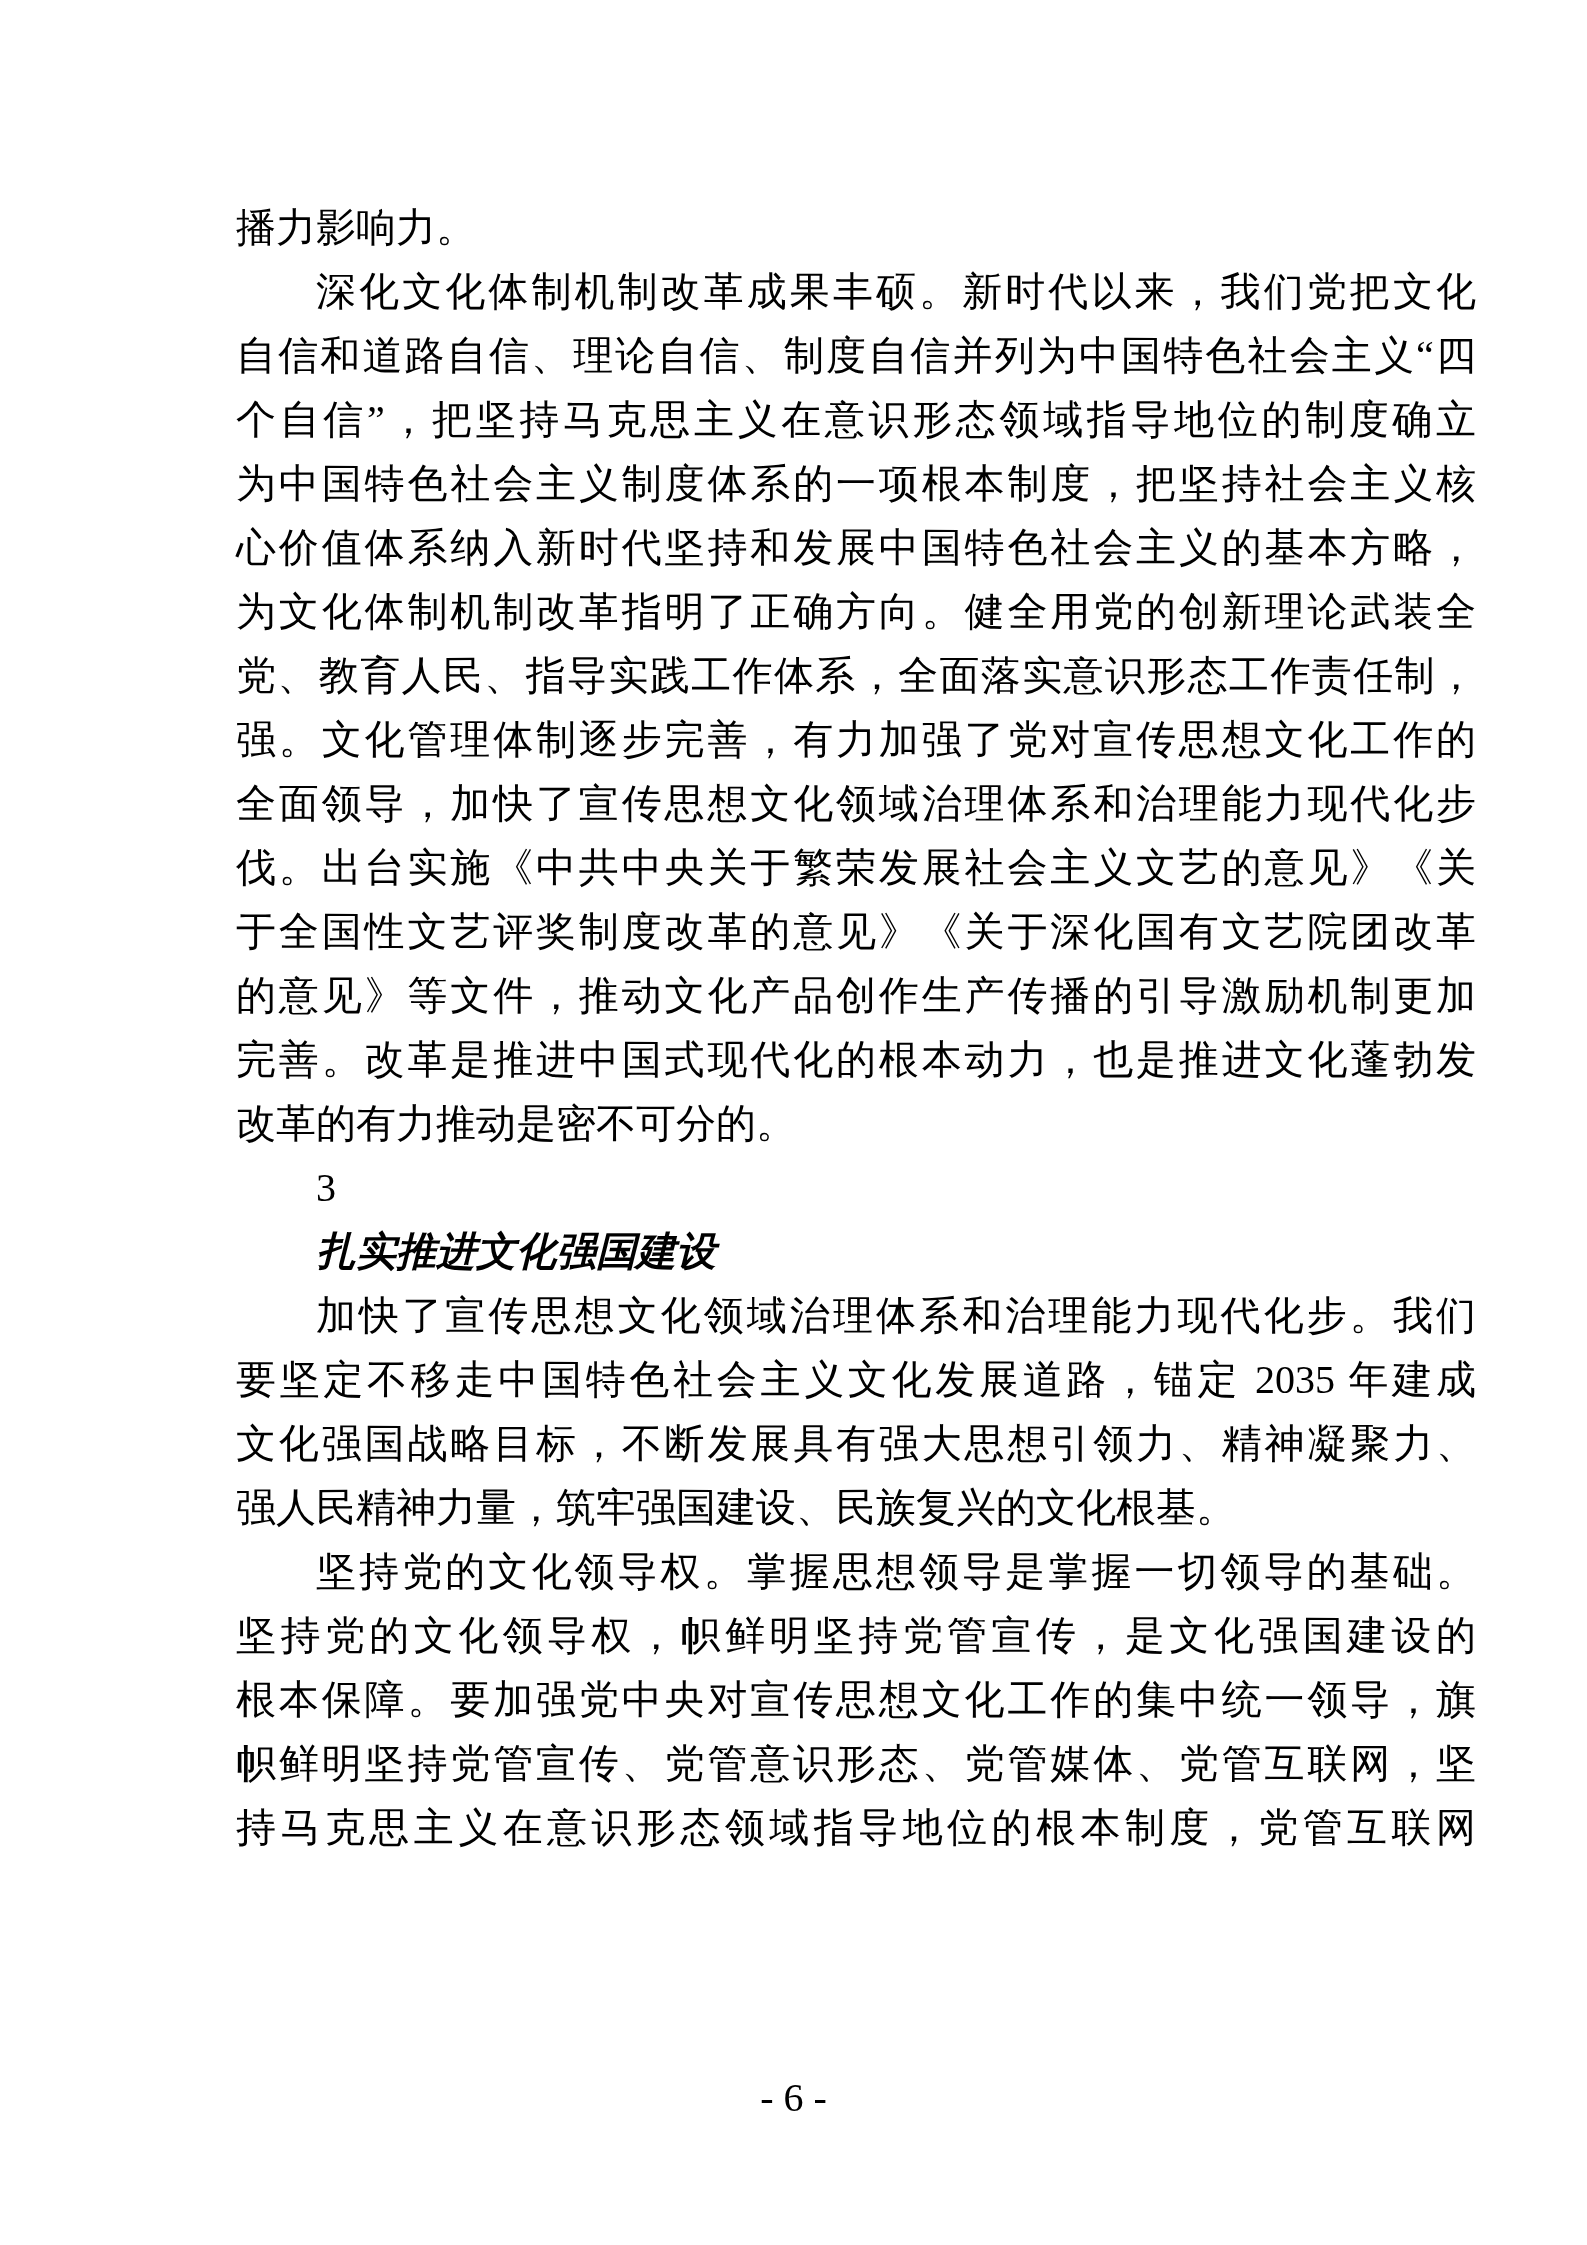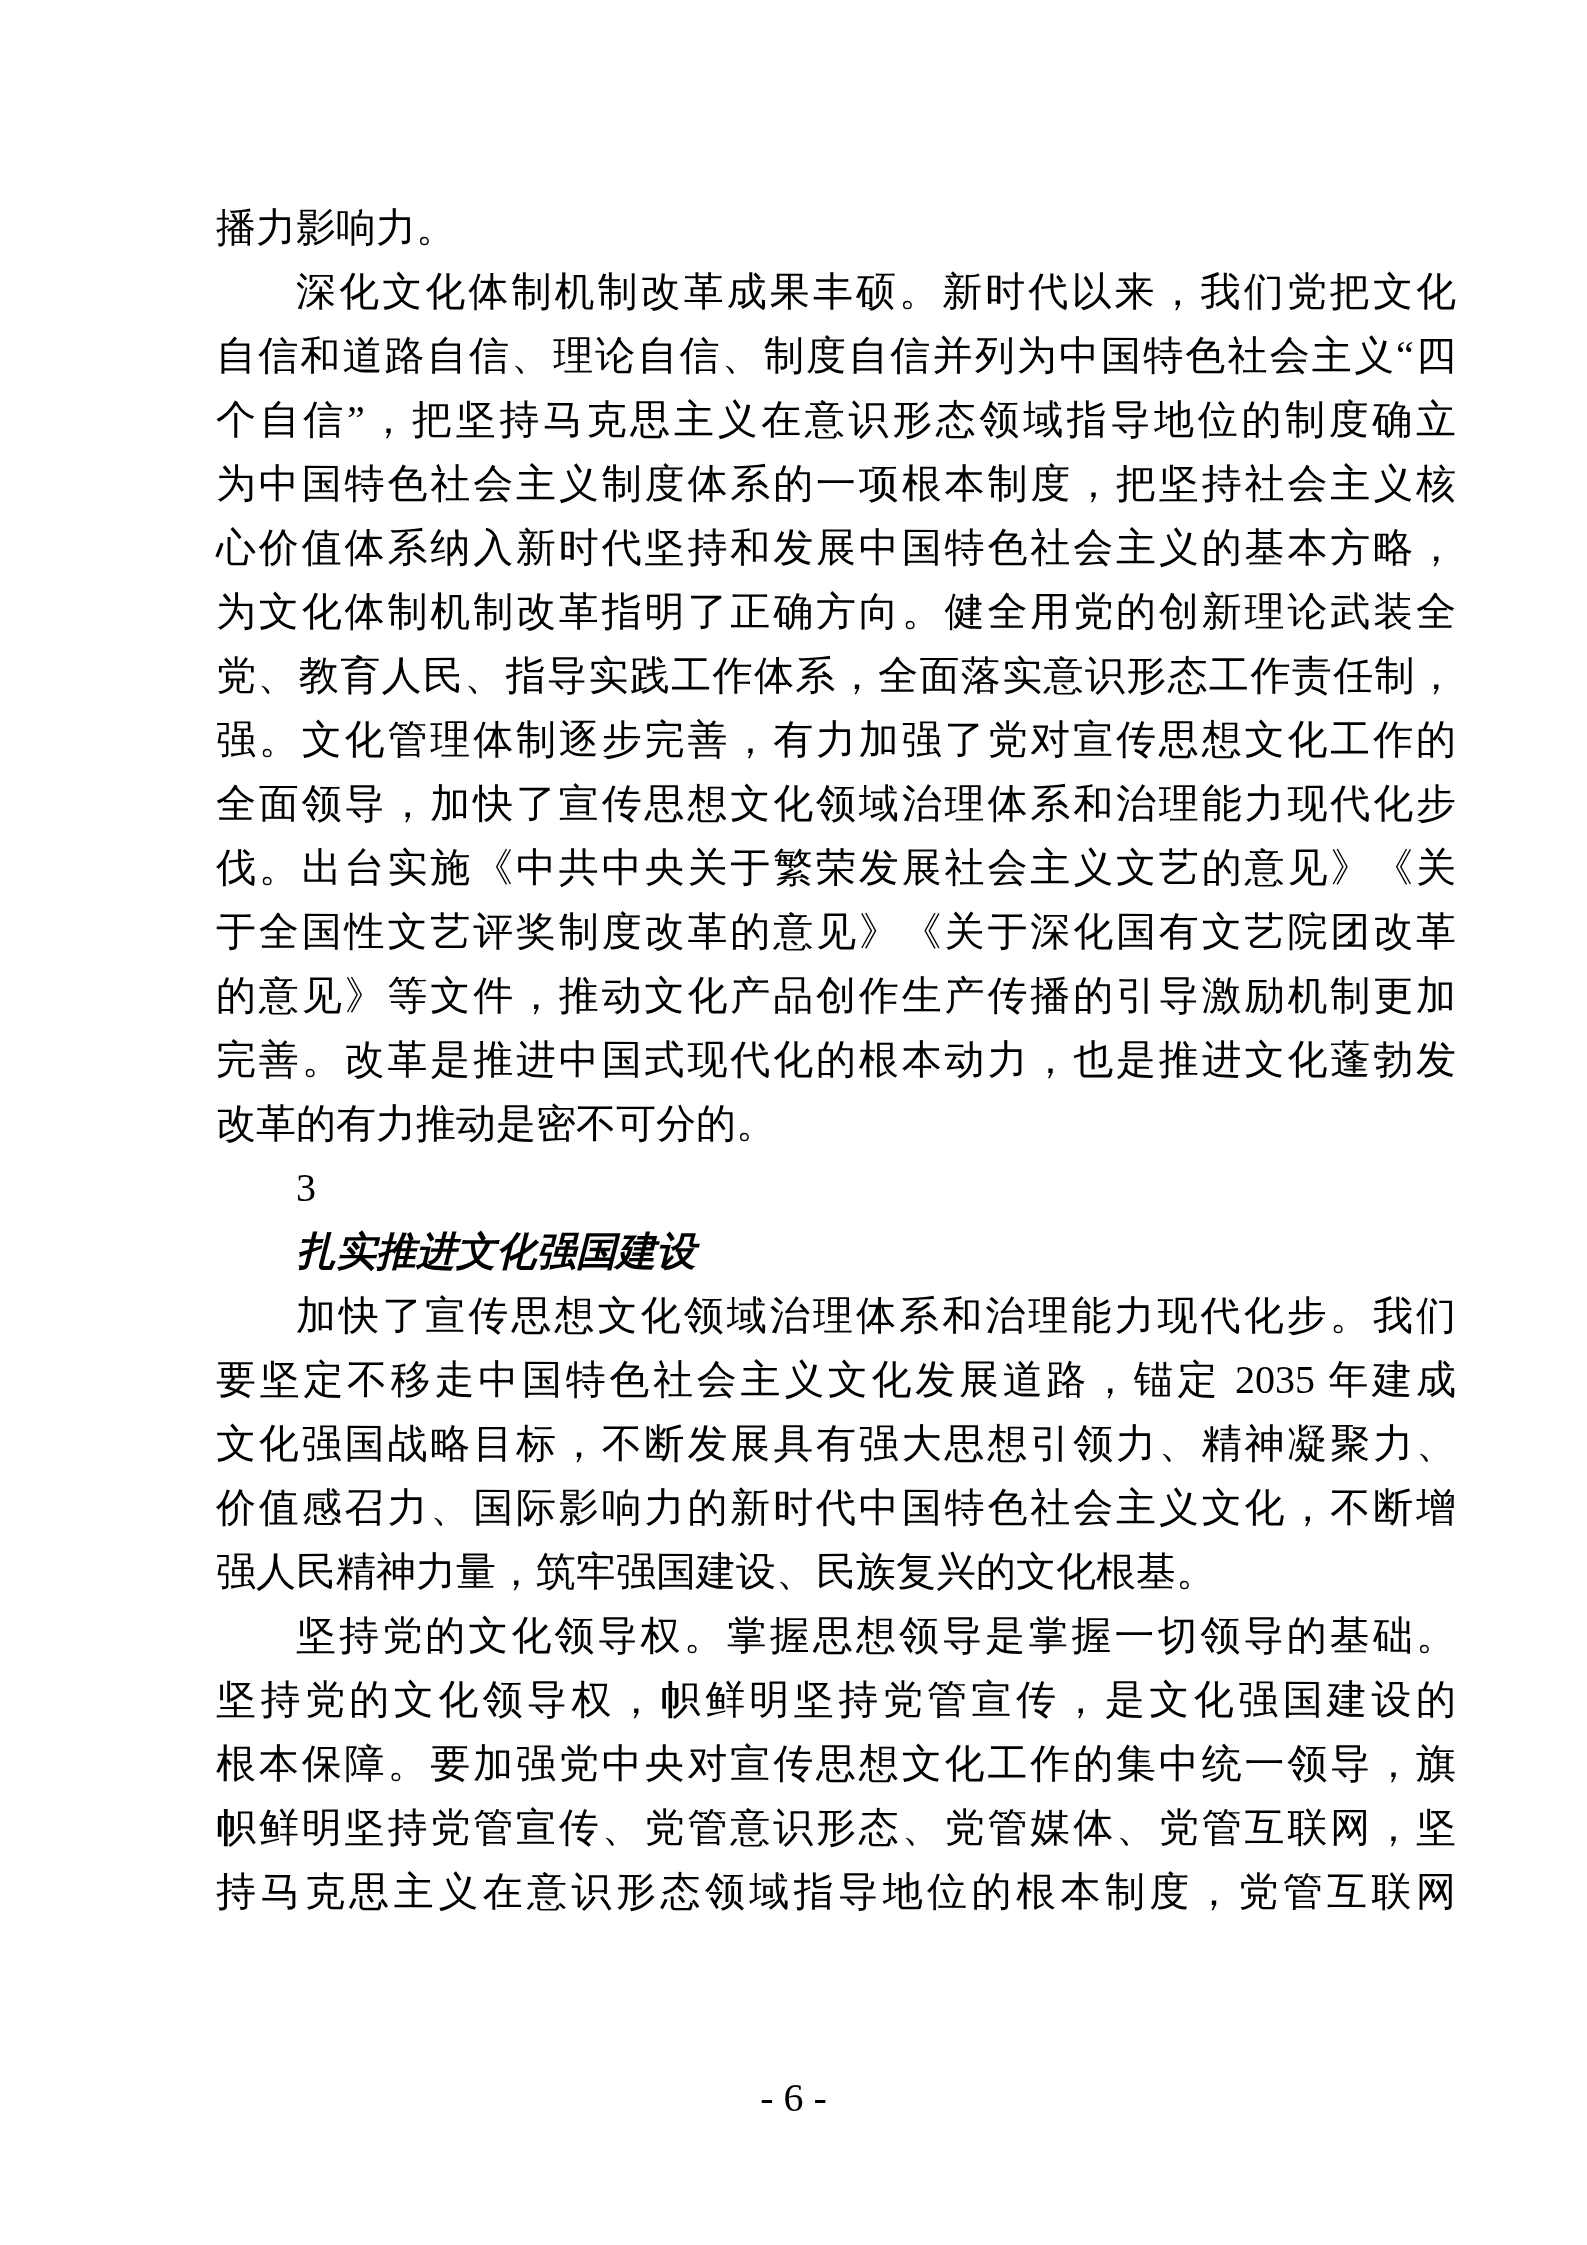--- a/index.html
+++ b/index.html
@@ -18,21 +18,21 @@
   .page {
     position: absolute;
     left: 0;
     top: 0;
     width: 1587px;
     height: 2245px;
     background: #ffffff;
   }
   .content {
     position: absolute;
-    left: 216px;
+    left: 236px;
     top: 196px;
     width: 1240px;
   }
   .line {
     font-size: 40px;
     line-height: 64px;
     height: 64px;
     white-space: nowrap;
     text-align: justify;
     text-align-last: justify;
@@ -77,21 +77,20 @@
       <div class="line">伐。出台实施《中共中央关于繁荣发展社会主义文艺的意见》《关</div>
       <div class="line">于全国性文艺评奖制度改革的意见》《关于深化国有文艺院团改革</div>
       <div class="line">的意见》等文件，推动文化产品创作生产传播的引导激励机制更加</div>
       <div class="line">完善。改革是推进中国式现代化的根本动力，也是推进文化蓬勃发</div>
       <div class="line short">改革的有力推动是密不可分的。</div>
       <div class="line short indent">3</div>
       <div class="line short indent heading">扎实推进文化强国建设</div>
       <div class="line indent">加快了宣传思想文化领域治理体系和治理能力现代化步。我们</div>
       <div class="line">要坚定不移走中国特色社会主义文化发展道路，锚定 2035 年建成</div>
       <div class="line">文化强国战略目标，不断发展具有强大思想引领力、精神凝聚力、</div>
-      <div class="line">价值感召力、国际影响力的新时代中国特色社会主义文化，不断增</div>
       <div class="line short">强人民精神力量，筑牢强国建设、民族复兴的文化根基。</div>
       <div class="line indent">坚持党的文化领导权。掌握思想领导是掌握一切领导的基础。</div>
       <div class="line">坚持党的文化领导权，帜鲜明坚持党管宣传，是文化强国建设的</div>
       <div class="line">根本保障。要加强党中央对宣传思想文化工作的集中统一领导，旗</div>
       <div class="line">帜鲜明坚持党管宣传、党管意识形态、党管媒体、党管互联网，坚</div>
       <div class="line">持马克思主义在意识形态领域指导地位的根本制度，党管互联网</div>
     </div>
   <div class="footer">- 6 -</div>
 </div>
 

